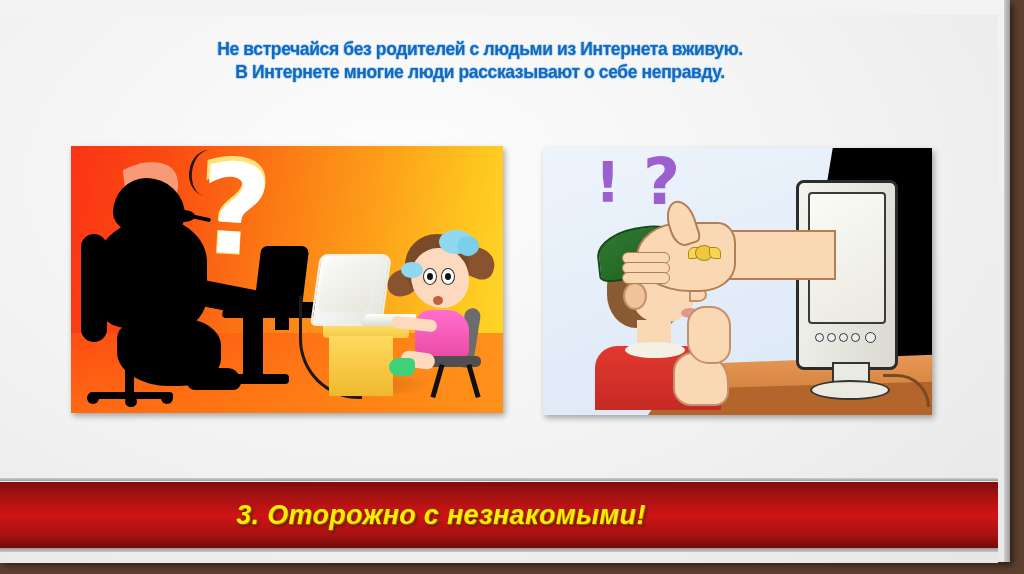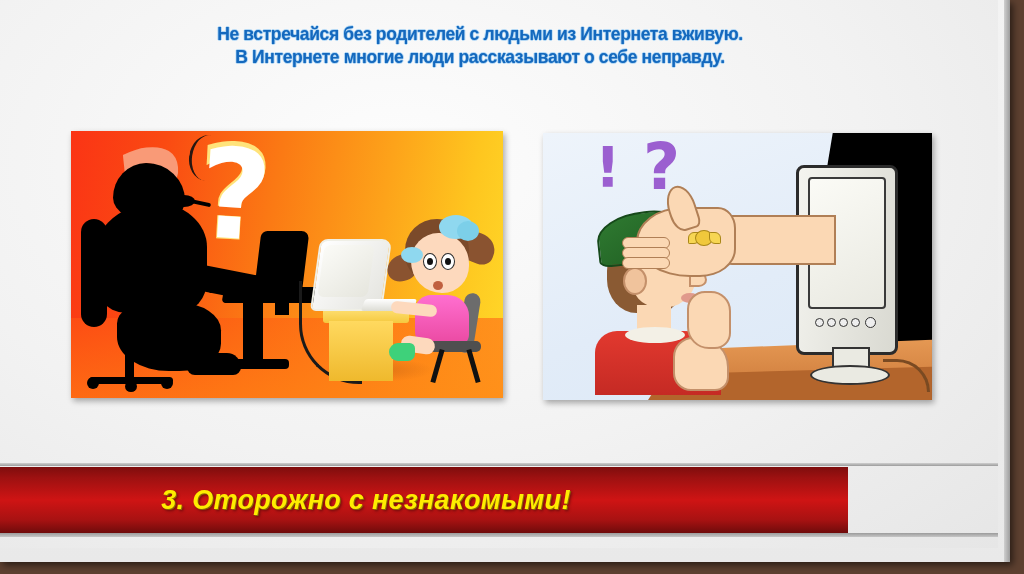--- a/index.html
+++ b/index.html
@@ -31,21 +31,21 @@
   .slide-outer{
     position:absolute;left:0;top:0;width:1010px;height:562px;
     background:linear-gradient(180deg,#f3f3f3 0%,#e9e9e9 100%);
     box-shadow:3px 3px 7px rgba(0,0,0,.55);
   }
   .slide-outer:after{
     content:"";position:absolute;right:0;top:0;bottom:0;width:6px;
     background:linear-gradient(90deg,#cfcfcf,#9d9d9d);
   }
   .slide{
-    position:absolute;left:0;top:0;width:998px;height:548px;
+    position:absolute;left:0;top:15px;width:998px;height:548px;
     background:
       radial-gradient(ellipse at 40% 30%, #fdfdfd 0%, #f2f2f2 55%, #e6e6e6 100%);
     overflow:hidden;
   }
 
   
   .title{
     position:absolute;left:0;top:22px;width:960px;
     text-align:center;line-height:23px;
     font-size:19px;font-weight:bold;
@@ -249,21 +249,21 @@
     border:1.5px solid #a98718;border-radius:50%;}
   .candy .w1{position:absolute;left:0;top:3px;width:10px;height:10px;background:#f7d653;
     border:1.5px solid #a98718;border-radius:50% 10% 50% 10%;}
   .candy .w2{position:absolute;left:21px;top:3px;width:10px;height:10px;background:#f7d653;
     border:1.5px solid #a98718;border-radius:10% 50% 10% 50%;}
 
   
   .banner-wrap{position:absolute;left:0;top:467px;width:998px;height:70px;}
   .banner-top-rule{position:absolute;left:0;top:-4px;width:998px;height:3px;
     background:linear-gradient(180deg,#cfcfcf,#9b9b9b);}
-  .banner{position:absolute;left:0;top:0;width:848px;height:66px;
+  .banner{position:absolute;left:0;top:0;width:998px;height:66px;
     background:linear-gradient(180deg,#7e0d0d 0%,#9d1111 16%,#cf1414 50%,#a81212 80%,#6f0b0b 100%);
     display:flex;align-items:center;justify-content:center;}
   .banner-bottom-rule{position:absolute;left:0;top:66px;width:998px;height:4px;
     background:linear-gradient(180deg,#9b9b9b,#c6c6c6);}
   .banner-text{
     font-size:27px;font-weight:bold;font-style:italic;color:#ffec00;
     font-family:"Liberation Sans", sans-serif;letter-spacing:.3px;
     text-shadow:1px 1px 0 #8a6b00, 2px 2px 3px rgba(0,0,0,.45);
     transform:translateX(-58px);
   }

